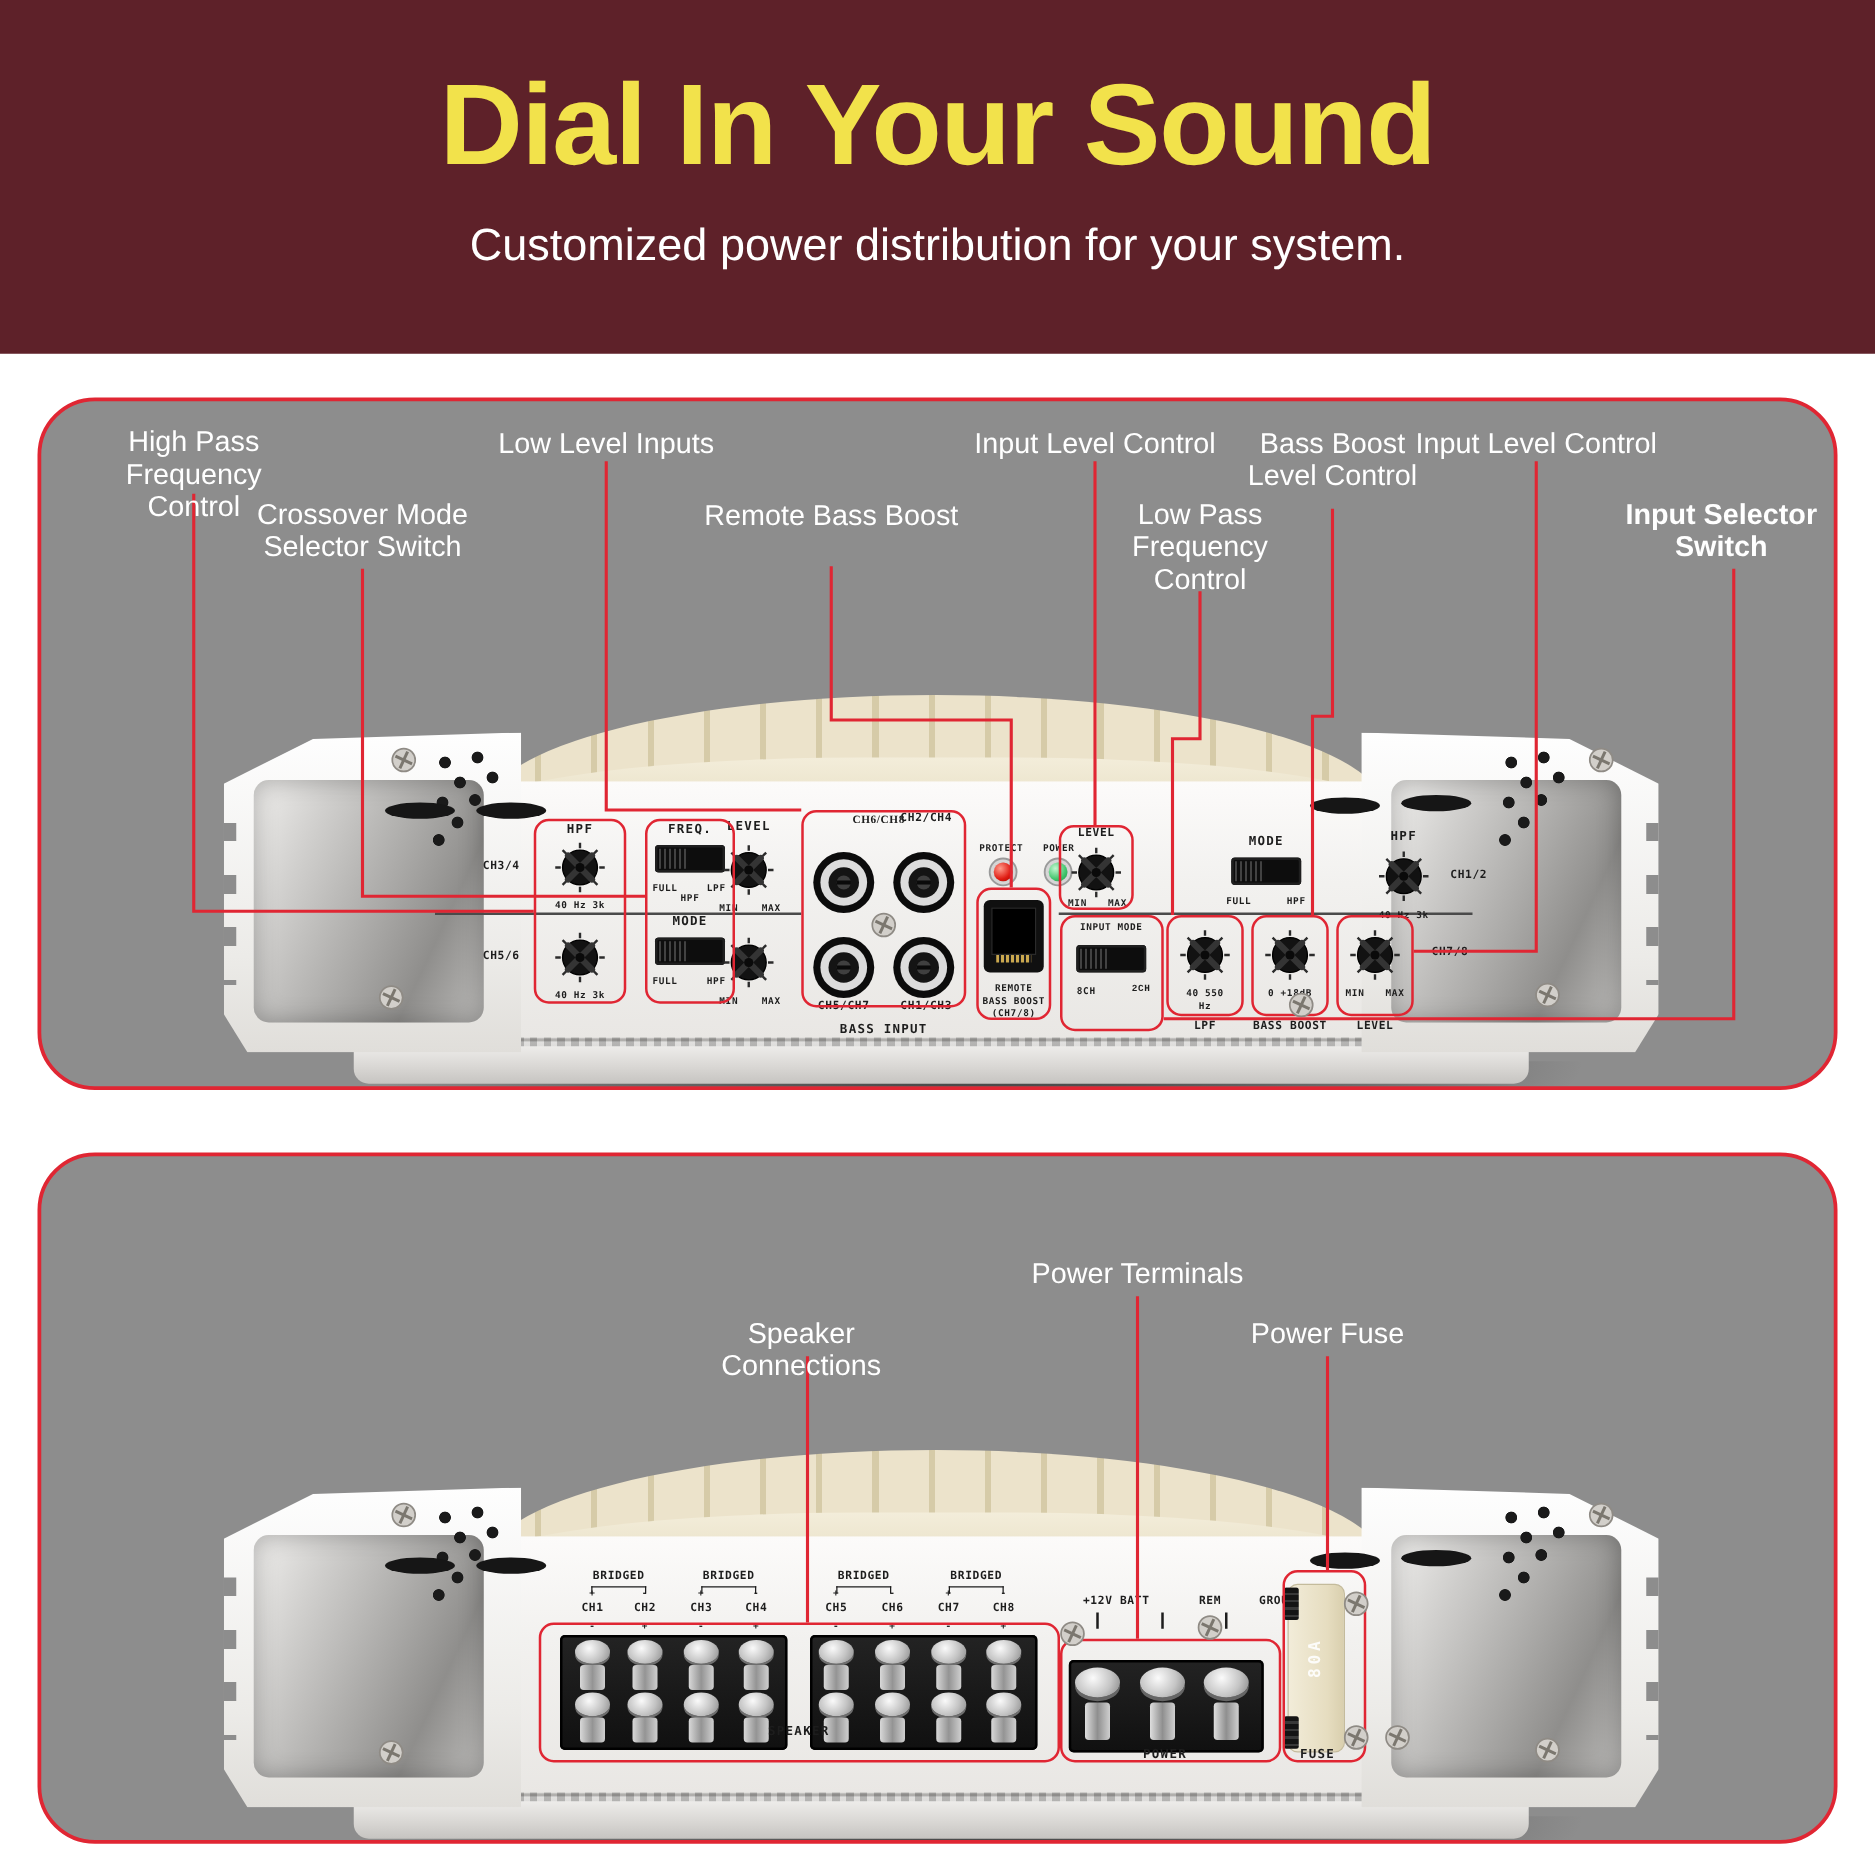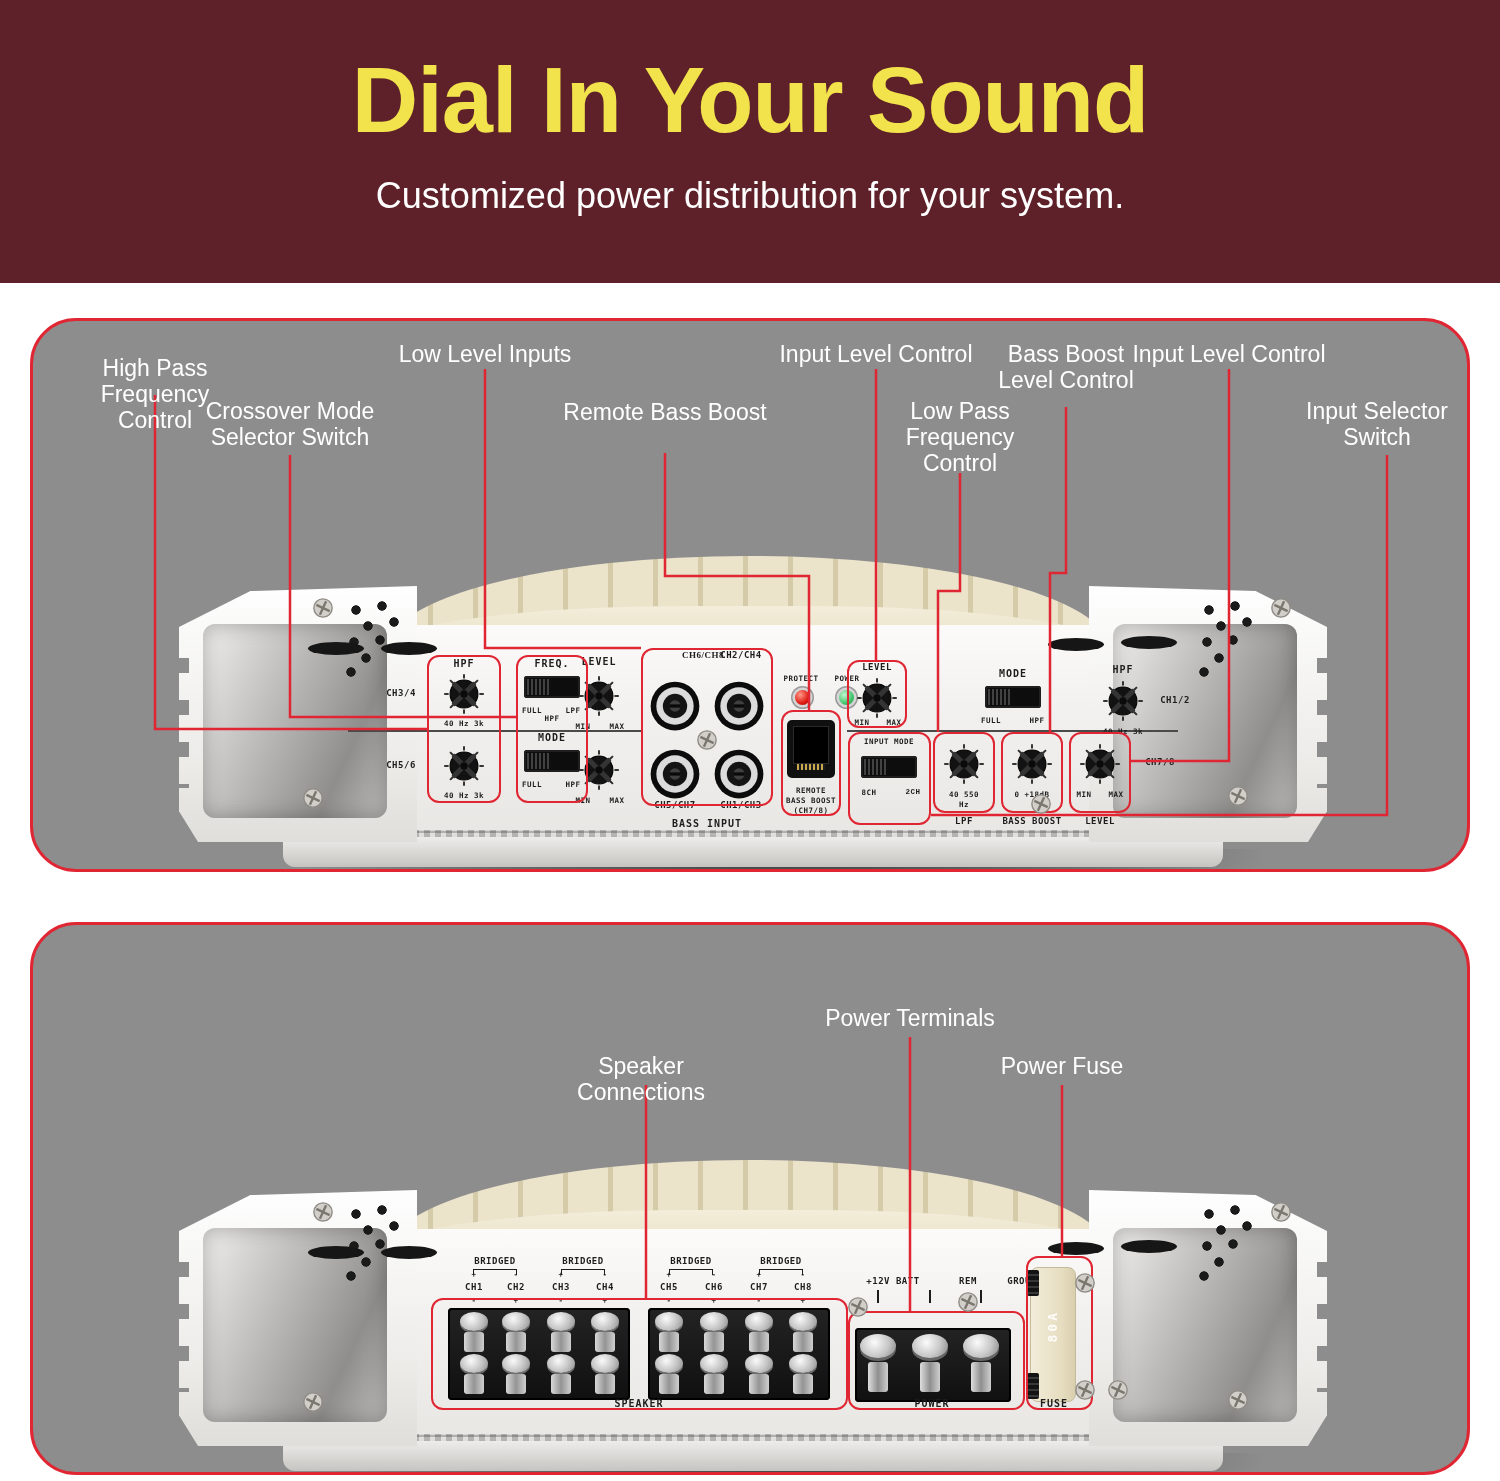--- a/index.html
+++ b/index.html
@@ -144,21 +144,21 @@
   </defs>
 </svg>
 
 <header class="banner">
   <h1>Dial In Your Sound</h1>
   <p>Customized power distribution for your system.</p>
 </header>
 
 <section class="panel" id="panel1">
 
-  <div class="callout" style="left:22px; top:34px; width:200px;">
+  <div class="callout" style="left:22px; top:19px; width:200px;">
     <span>High Pass Frequency</span>
     <span>Control</span>
   </div>
   <div class="callout" style="left:157px; top:77px; width:200px;">
     <span>Crossover Mode</span>
     <span>Selector Switch</span>
   </div>
   <div class="callout" style="left:352px; top:20px; width:200px;">
     <span>Low Level Inputs</span>
   </div>
@@ -173,21 +173,21 @@
     <span>Frequency</span>
     <span>Control</span>
   </div>
   <div class="callout" style="left:933px; top:20px; width:200px;">
     <span>Bass Boost</span>
     <span>Level Control</span>
   </div>
   <div class="callout" style="left:1096px; top:20px; width:200px;">
     <span>Input Level Control</span>
   </div>
-  <div class="callout" style="left:1254px; top:77px; width:180px;">
+  <div class="callout" style="left:1254px; top:77px; width:180px;font-weight:bold;">
     <span>Input Selector</span>
     <span>Switch</span>
   </div>
 
   <svg class="lines" width="1434" height="548">
     <polyline points="122,74 122,408 394,408"></polyline>
     <polyline points="257,134 257,396 483,396"></polyline>
     <polyline points="452,48 452,327 608,327"></polyline>
     <polyline points="632,132 632,255 776,255 776,389"></polyline>
     <polyline points="843,48 843,339"></polyline>
@@ -448,21 +448,21 @@
       <div class="term" style="left:518px; top:150px;"></div>
       <div class="term" style="left:563px; top:150px;"></div>
       <div class="term" style="left:608px; top:150px;"></div>
       <div class="term" style="left:652px; top:150px;"></div>
       <div class="term" style="left:518px; top:192px;"></div>
       <div class="term" style="left:563px; top:192px;"></div>
       <div class="term" style="left:608px; top:192px;"></div>
       <div class="term" style="left:652px; top:192px;"></div>
 
       <div class="rbox" style="left:298px; top:136px; width:417px; height:112px;"></div>
-      <span class="alabel" style="left:506px; top:236px;">SPEAKER</span>
+      <span class="alabel" style="left:506px; top:218px;">SPEAKER</span>
 
       <span class="alabel md" style="left:760px; top:114px;">+12V BATT</span>
       <span class="alabel md" style="left:797px; top:114px; margin-left:38px;">REM</span>
       <span class="alabel md" style="left:848px; top:114px; margin-left:44px;">GROUND</span>
       <div class="tick" style="left:744px; top:128px;"></div>
       <div class="tick" style="left:796px; top:128px;"></div>
       <div class="tick" style="left:847px; top:128px;"></div>
       <div class="tblock" style="left:722px; top:166px; width:156px; height:74px;"></div>
       <div class="pterm" style="left:723px; top:170px;"></div>
       <div class="pterm" style="left:775px; top:170px;"></div>

